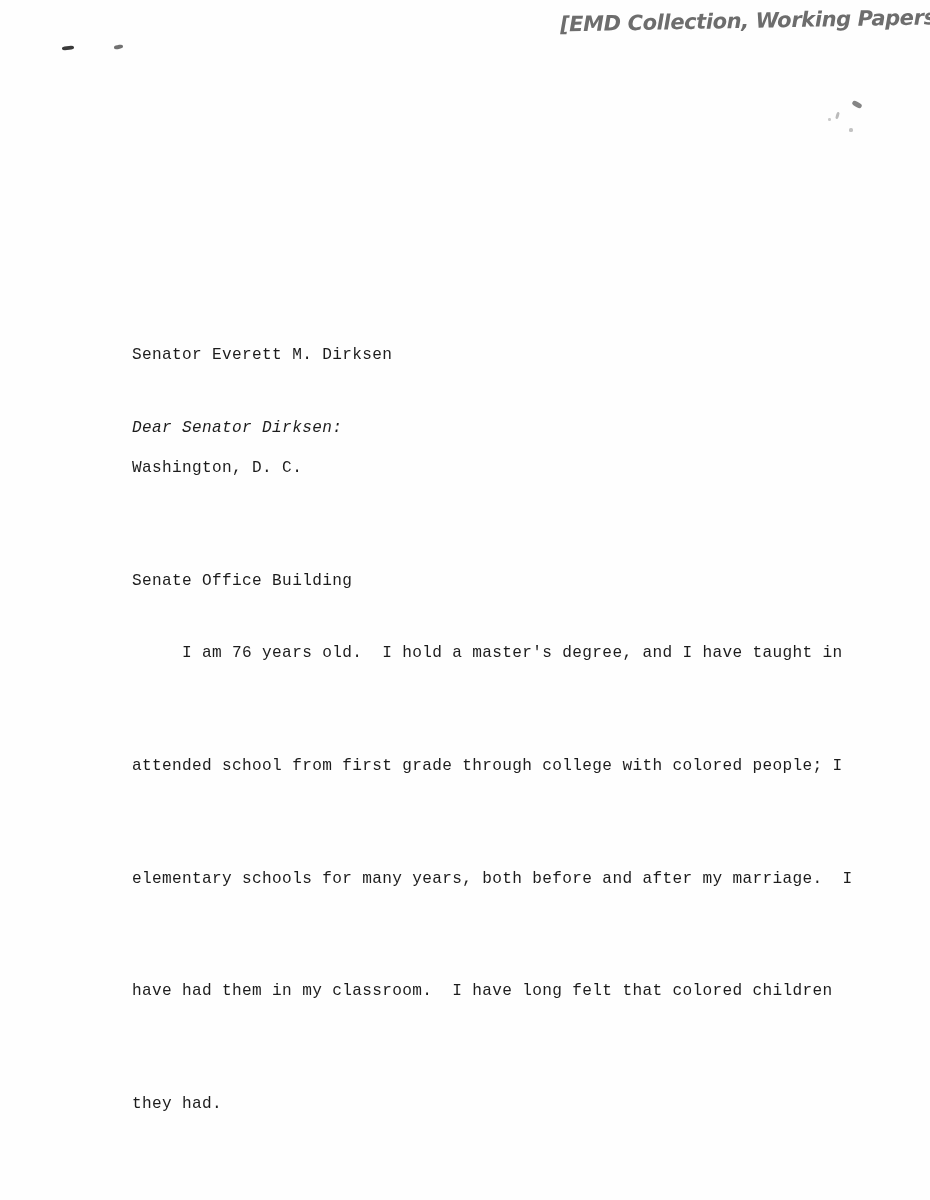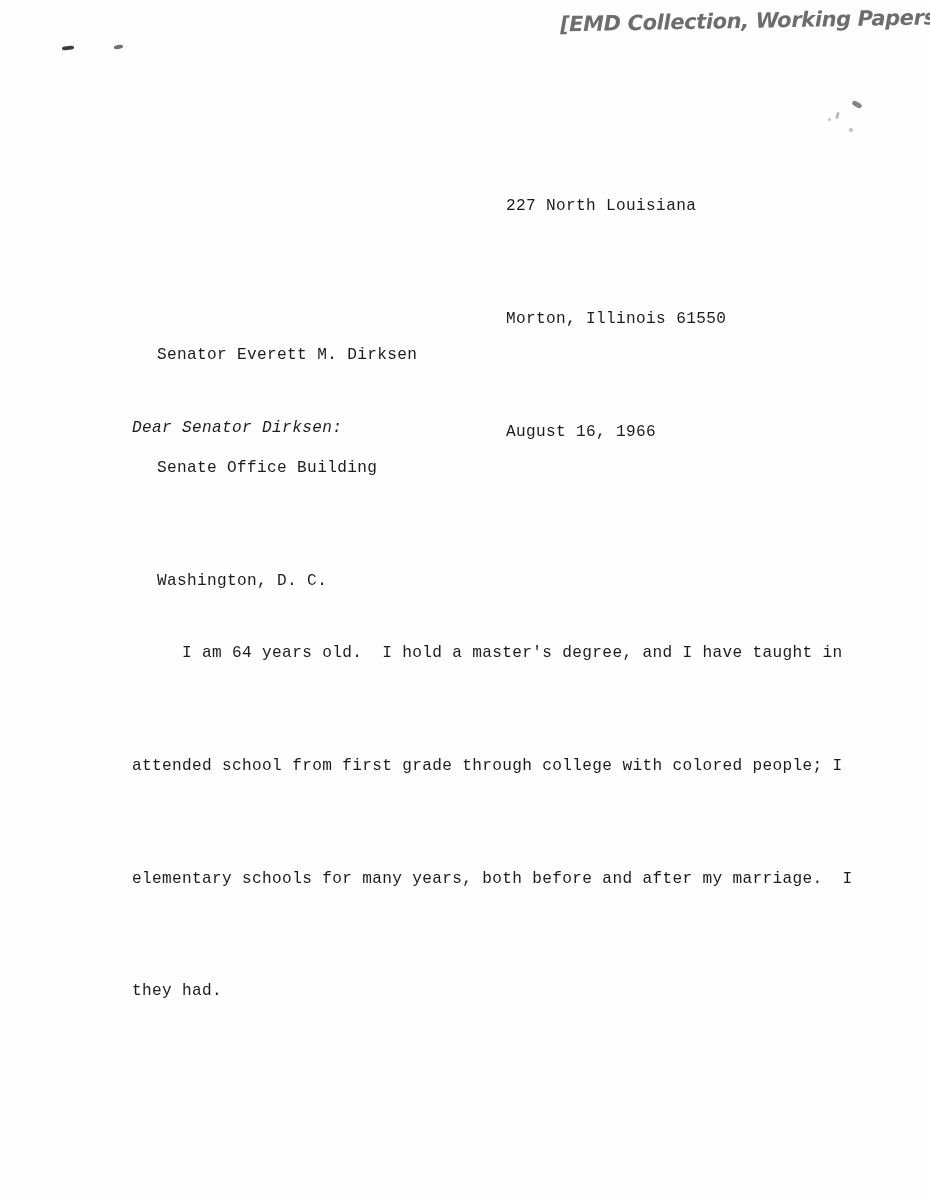--- a/index.html
+++ b/index.html
@@ -59,21 +59,20 @@
 
   .return-address {
     position: absolute;
     left: 506px;
     top: 113px;
   }
   .inside-address {
     position: absolute;
     left: 132px;
     top: 262px;
-    margin-left: 25px;
   }
   .salutation {
     position: absolute;
     left: 132px;
     top: 410px;
     font-style: italic;
   }
   .body-block {
     position: absolute;
     left: 132px;
@@ -97,40 +96,36 @@
 
   <div class="speck s1"></div>
   <div class="speck s2"></div>
   <div class="speck s3"></div>
   <div class="speck s4"></div>
   <div class="speck s5"></div>
   <div class="speck s6"></div>
 
   <div class="typed">
 
-    <div class="return-address">
-      <span class="line">227 North Louisiana</span>
-      <span class="line">Morton, Illinois 61550</span>
-      <span class="line">August 16, 1966</span>
-    </div>
 
     <div class="inside-address">
       <span class="line">Senator Everett M. Dirksen</span>
+      <span class="line">Washington, D. C.</span>
       <span class="line">Senate Office Building</span>
-      <span class="line">Washington, D. C.</span>
     </div>
 
     <div class="salutation">Dear Senator Dirksen:</div>
 
     <div class="body-block">
 
       <div class="para">
-        <span class="line">     I am 64 years old.  I hold a master's degree, and I have taught in</span>
+        <span class="line">     I am 76 years old.  I hold a master's degree, and I have taught in</span>
         <span class="line">attended school from first grade through college with colored people; I</span>
         <span class="line">elementary schools for many years, both before and after my marriage.  I</span>
+        <span class="line">have had them in my classroom.  I have long felt that colored children</span>
         <span class="line">they had.</span>
       </div>
 
       
 
       
 
     </div>
   </div>
 </div>

